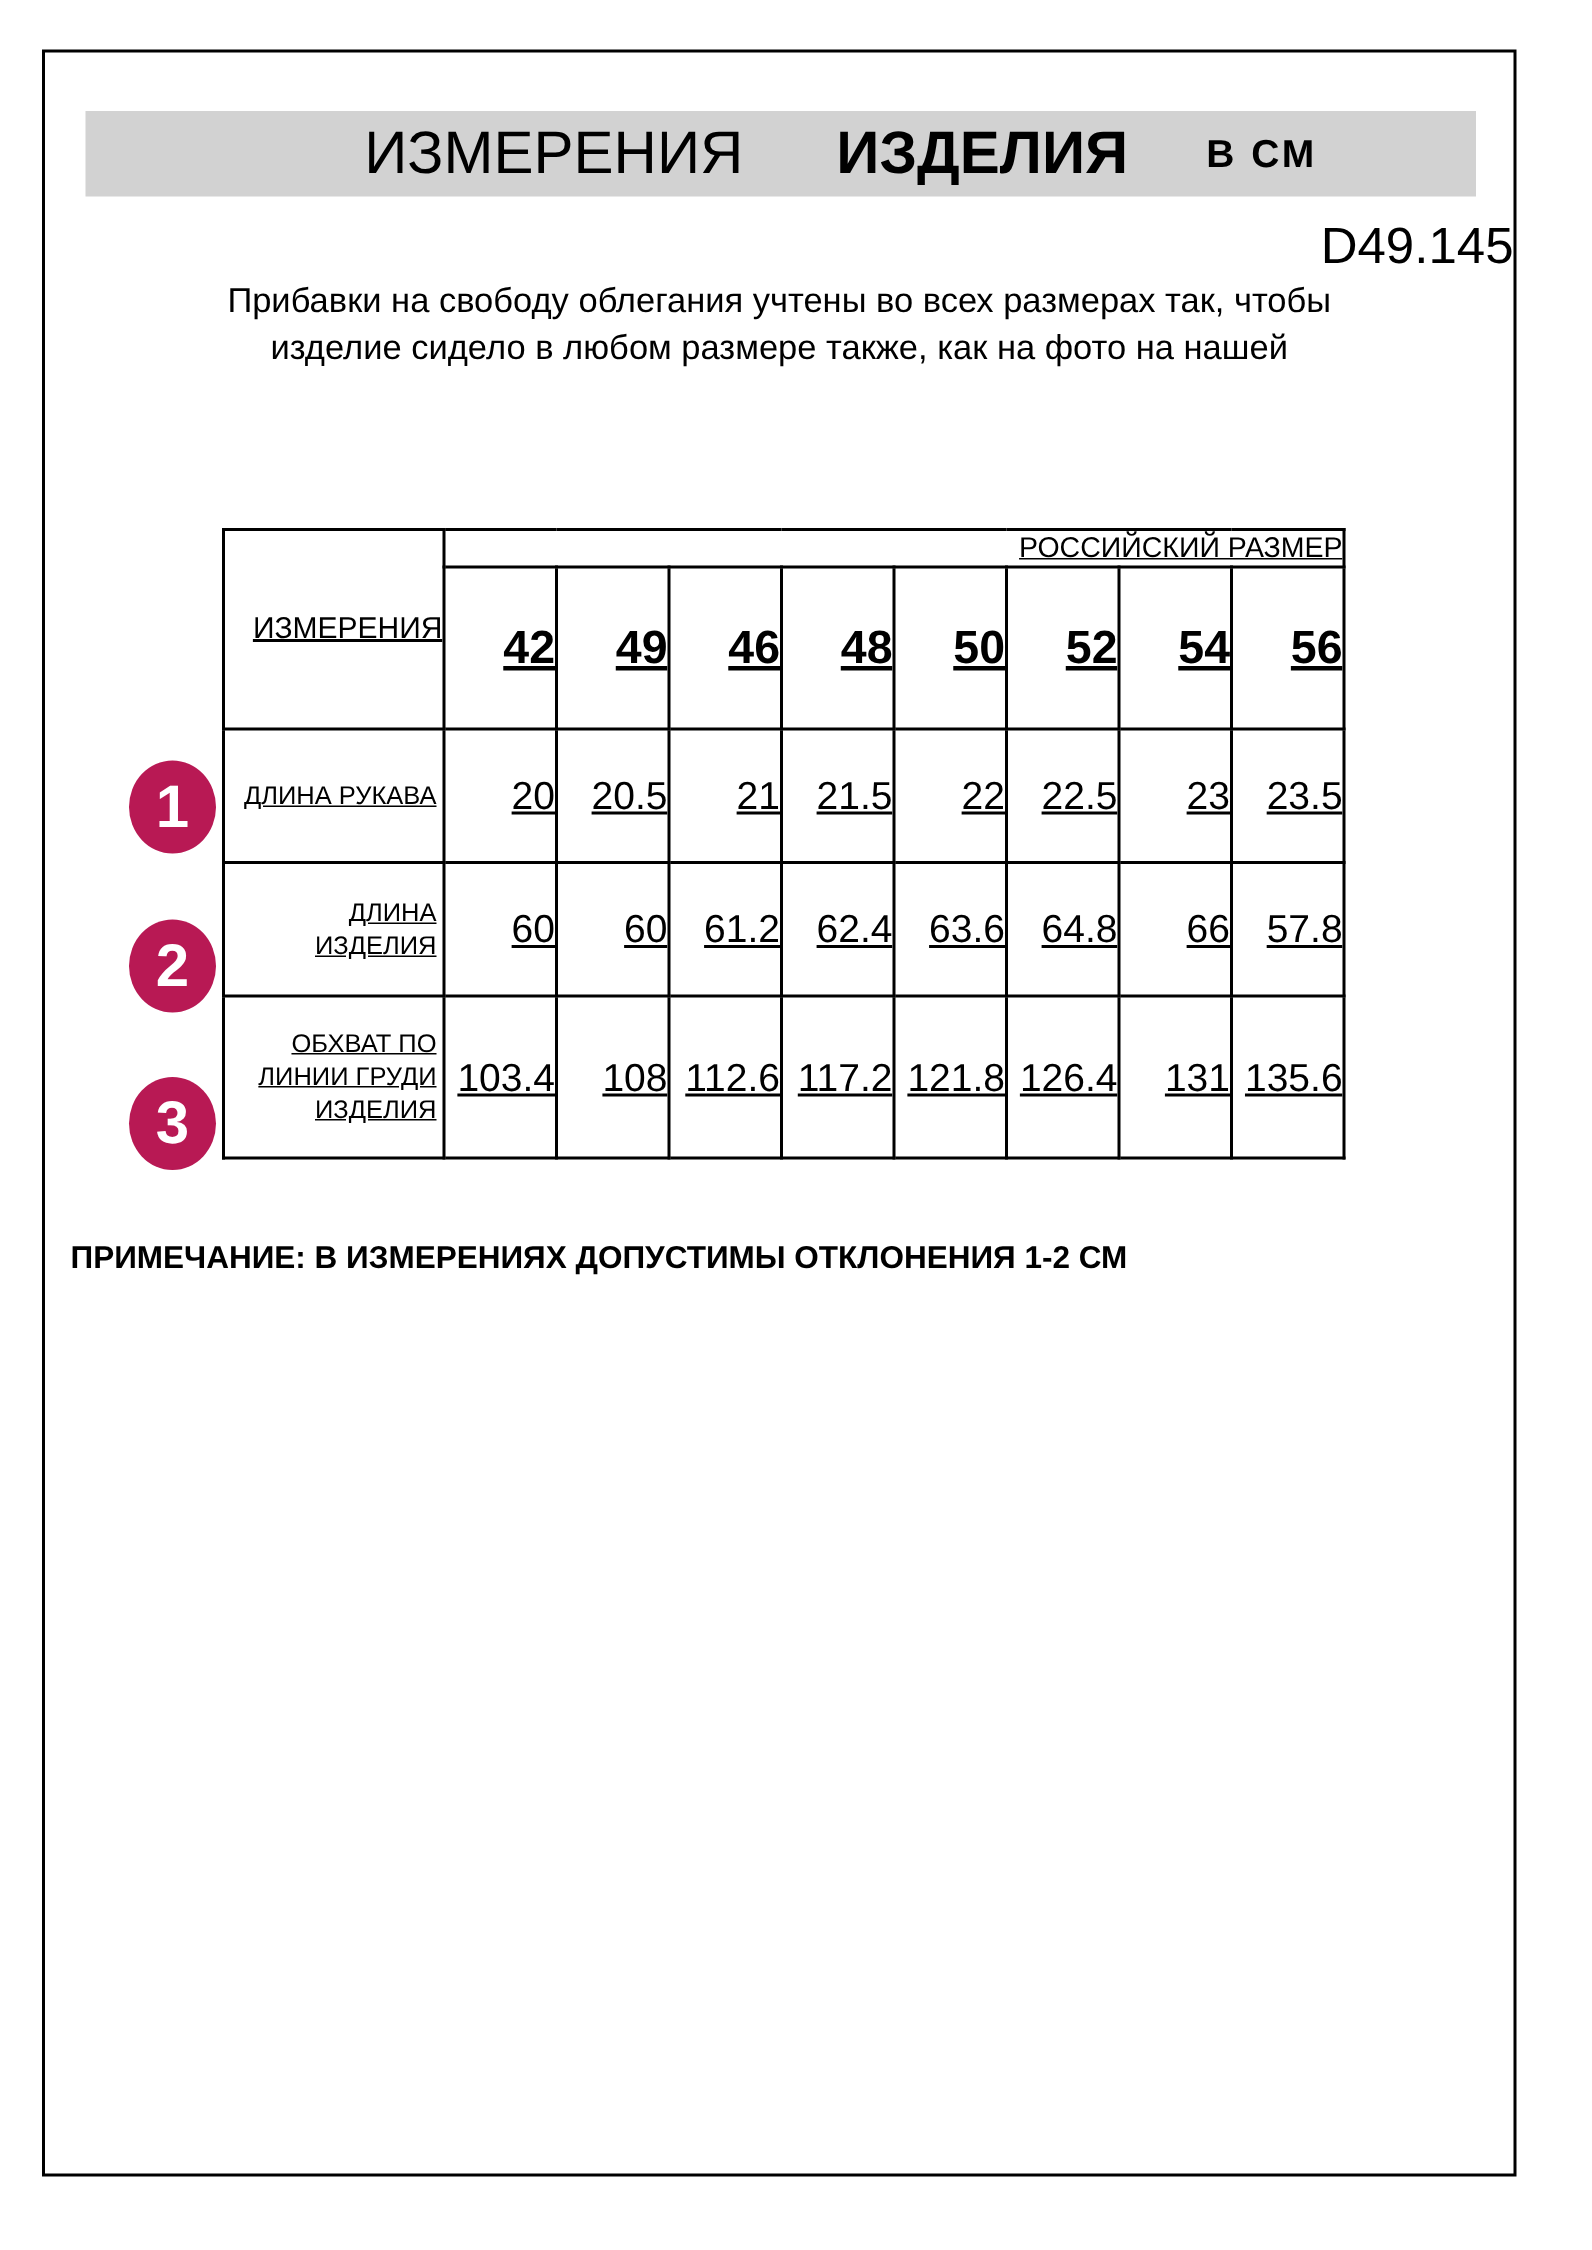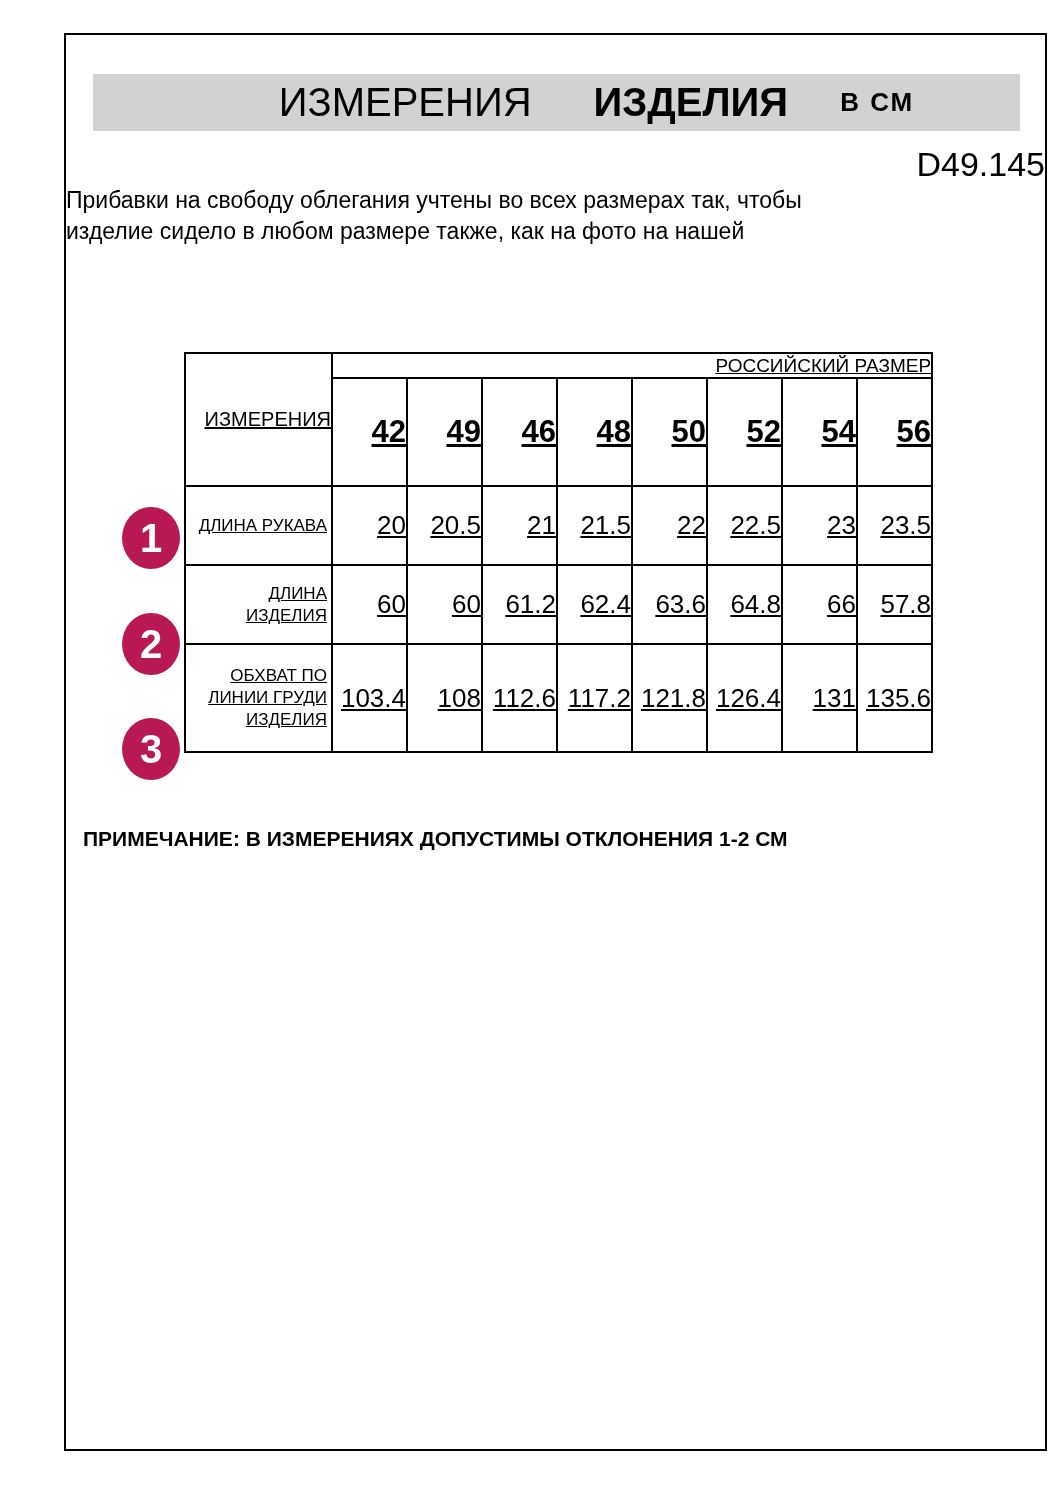--- a/index.html
+++ b/index.html
@@ -9,21 +9,20 @@
     position: relative;
     font-family: "Liberation Sans", sans-serif;
     color: #000;
   }
   .page-frame {
     position: absolute;
     left: 28px; top: 33px;
     width: 983px; height: 1418px;
     border: 2px solid #000;
     background: #fff;
-    margin-left: 36px;
   }
   
   .title-band {
     position: absolute;
     left: 27px; top: 39px;
     width: 927px; height: 57px;
     background: #d2d2d2;
     display: flex;
     align-items: center;
     justify-content: center;
@@ -35,20 +34,21 @@
   
   .product-code {
     position: absolute;
     left: 0; top: 110px; width: 100%;
     text-align: right;
     font-size: 34px; font-weight: 400;
   }
   .description {
     position: absolute;
     left: 0; top: 150px; width: 100%;
+    text-align: center;
     font-size: 23px; line-height: 31px;
     font-weight: 400;
   }
   
   table.size-table {
     position: absolute;
     left: 118px; top: 317px;
     width: 747px;
     border-collapse: collapse;
     table-layout: fixed;
@@ -58,21 +58,21 @@
     text-align: right;
     vertical-align: middle;
     overflow: hidden;
     text-decoration: underline;
   }
   col.c-label { width: 147px; }
   col.c-size  { width: 75px; }
   td.size-head   { height: 25px;  font-size: 19px; }
   td.corner-cell { font-size: 20px; }
   tr.r-sizes td  { height: 108px; font-size: 31px; font-weight: 700; }
-  tr.r-data td   { height: 79px; }
+  tr.r-data td   { height: 89px; }
   tr.r-data-last td { height: 108px; }
   td.row-label {
     font-size: 17px;
     white-space: pre-line;
     line-height: 22px;
     padding: 0 4px;
   }
   td.value-cell { font-size: 26px; }
   
   .row-marker {

